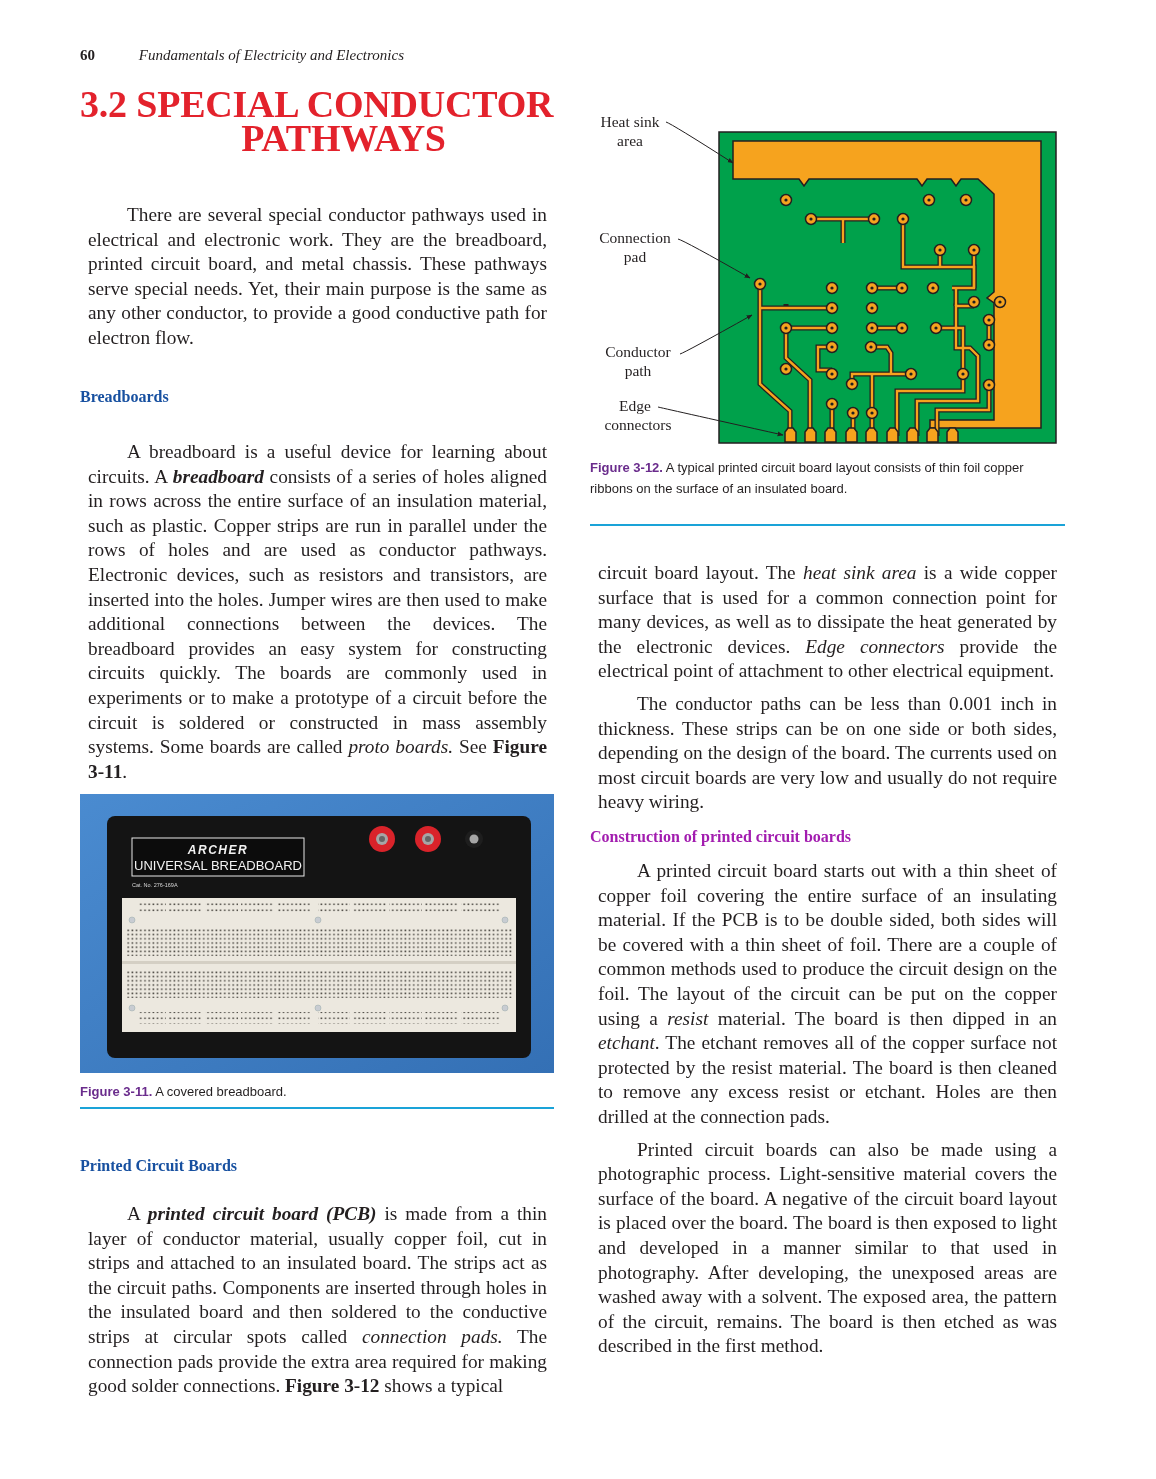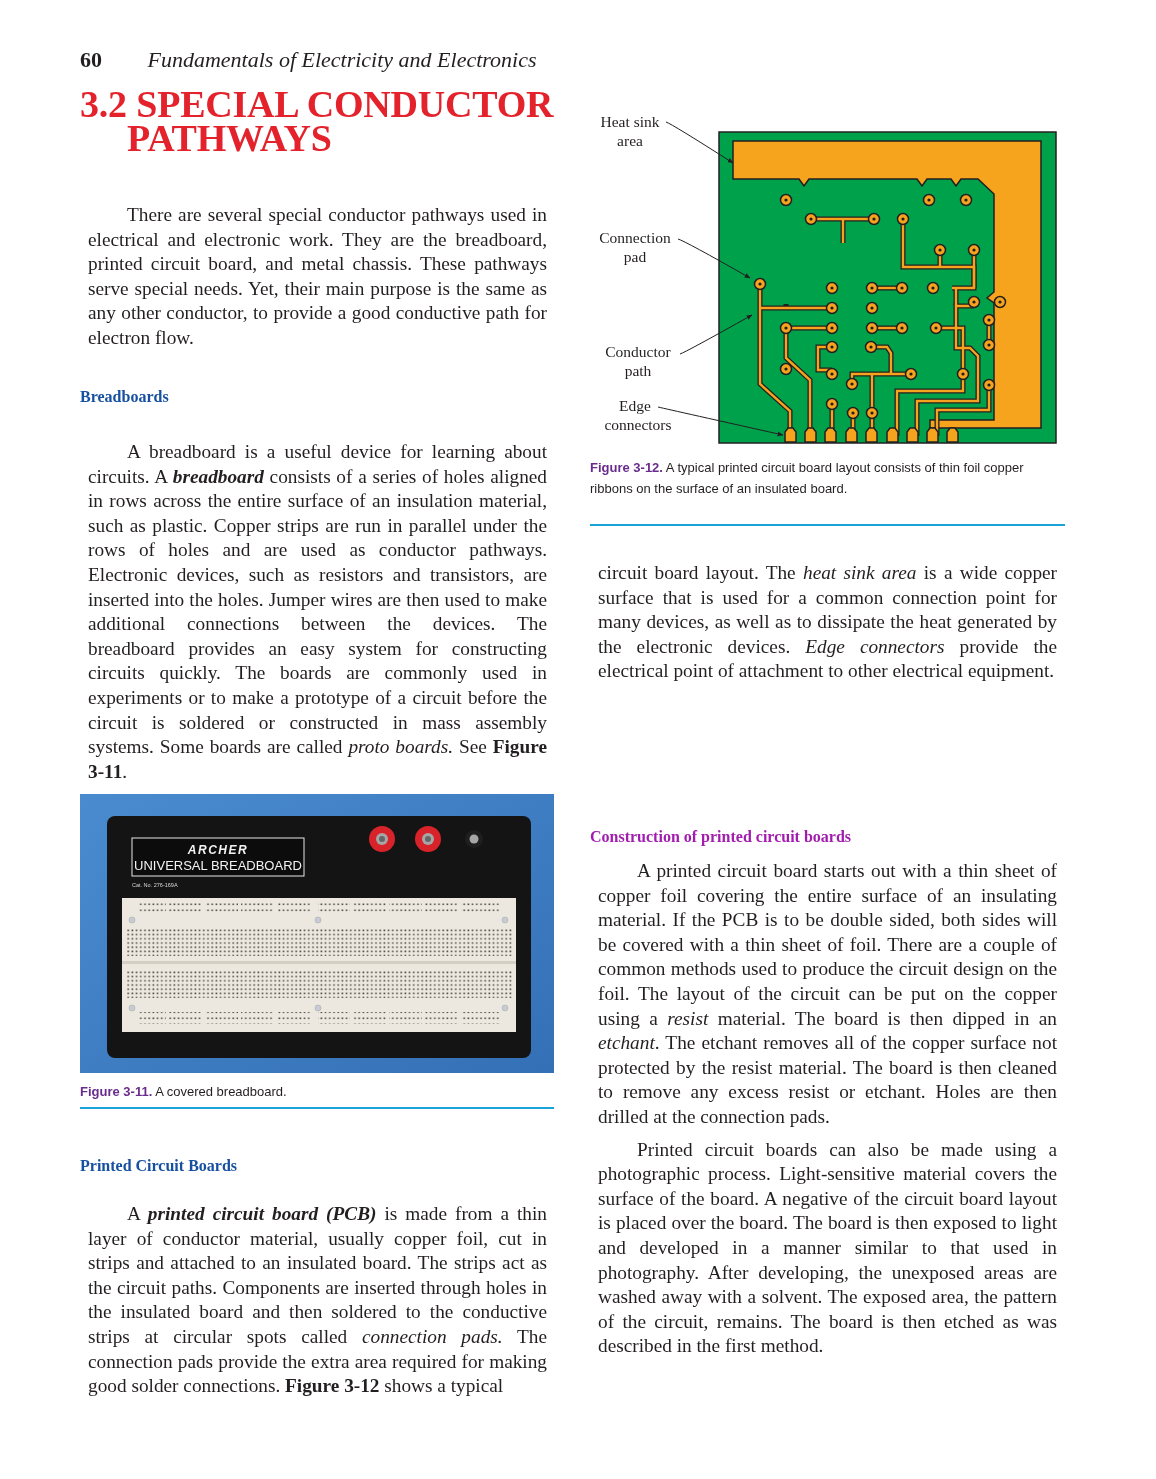--- a/index.html
+++ b/index.html
@@ -1,24 +1,24 @@
 <!DOCTYPE html>
 <html><head>
 <meta charset="utf-8">
 <style>
   html, body { margin:0; padding:0; background:#ffffff; }
   body { width:1156px; height:1479px; position:relative; overflow:hidden;
          font-family:"Liberation Serif", "DejaVu Serif", serif; color:#231f20; }
   .abs { position:absolute; }
-  .running-head { left:80px; top:47px; font-size:22px; }
+  .running-head { left:80px; top:47px; font-size:15px; }
   .running-head .pnum { font-weight:bold; margin-right:40px; }
   .running-head .title { font-style:italic; }
   .section-title { left:80px; top:87px; width:480px; color:#e3222c; font-weight:bold;
                    font-size:38px; line-height:34px; letter-spacing:-0.2px; }
-  .section-title .l2 { padding-left:47px; display:block; }
+  .section-title .l2 { padding-left:47px; display:block;text-align:center; }
   .para { font-size:19.3px; line-height:24.6px; text-align:justify; }
   .para p { margin:8px; text-indent:39px; }
   .para p.noindent { text-indent:0; }
   .col-left { left:80px; width:475px; }
   .col-right { left:590px; width:475px; }
   h2.sub { margin:0; font-weight:bold; font-size:16px; line-height:30px; }
   .blue { color:#1750a0; }
   .green { color:#a21caf; }
   .caption { font-family:"Liberation Sans", "DejaVu Sans", sans-serif; font-size:13px; line-height:20.5px; color:#231f20; }
   .caption .fig { color:#6a2c8c; font-weight:bold; }
@@ -313,20 +313,21 @@
   </svg>
 </div>
 
 <div class="abs caption" style="left:590px; top:458px; width:475px;">
   <span class="fig">Figure 3-12.</span><span> A typical printed circuit board layout consists of thin foil copper ribbons on the surface of an insulated board.</span>
 </div>
 <div class="abs rule" style="left:590px; top:524px; width:475px;"></div>
 
 <div class="abs col-right para" style="top:553px;">
   <p class="noindent"><span>circuit board layout. The </span><i>heat sink area</i><span> is a wide copper surface that is used for a common connection point for many devices, as well as to dissipate the heat generated by the electronic devices. </span><i>Edge connectors</i><span> provide the electrical point of attachment to other electrical equipment.</span></p>
+  <p>The conductor paths can be less than 0.001 inch in thickness. These strips can be on one side or both sides, depending on the design of the board. The currents used on most circuit boards are very low and usually do not require heavy wiring.</p>
 </div>
 
 <h2 class="abs sub green" style="left:590px; top:822px;">Construction of printed circuit boards</h2>
 
 <div class="abs col-right para" style="top:851px;">
   <p><span>A printed circuit board starts out with a thin sheet of copper foil covering the entire surface of an insulating material. If the PCB is to be double sided, both sides will be covered with a thin sheet of foil. There are a couple of common methods used to produce the circuit design on the foil. The layout of the circuit can be put on the copper using a </span><i>resist</i><span> material. The board is then dipped in an </span><i>etchant</i><span>. The etchant removes all of the copper surface not protected by the resist material. The board is then cleaned to remove any excess resist or etchant. Holes are then drilled at the connection pads.</span></p>
   <p>Printed circuit boards can also be made using a photographic process. Light-sensitive material covers the surface of the board. A negative of the circuit board layout is placed over the board. The board is then exposed to light and developed in a manner similar to that used in photography. After developing, the unexposed areas are washed away with a solvent. The exposed area, the pattern of the circuit, remains. The board is then etched as was described in the first method.</p>
 </div>
 
 </body></html>

